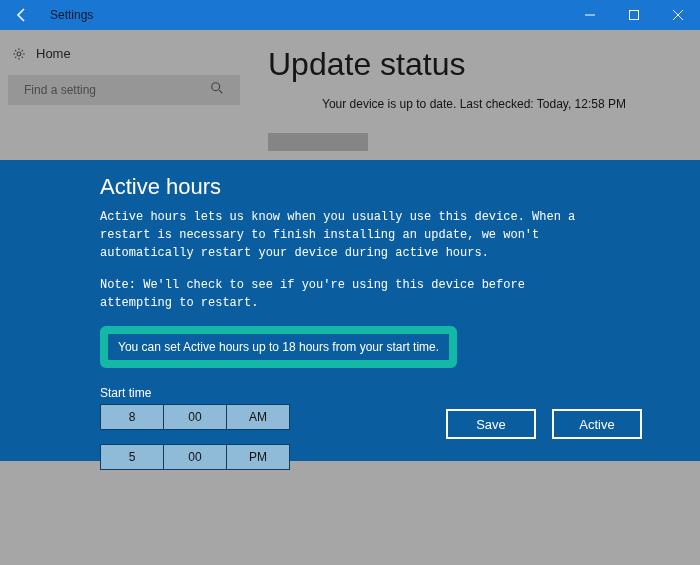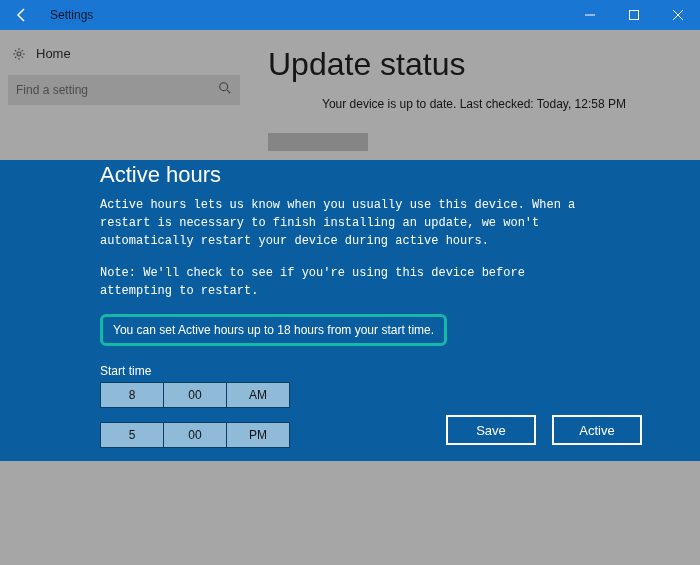--- a/index.html
+++ b/index.html
@@ -9,42 +9,42 @@
     .title-bar { height: 30px; background: #1976d2; display: flex; align-items: center; color: #0f172a; }
     .back-btn { width: 44px; height: 30px; display: flex; align-items: center; justify-content: center; cursor: pointer; }
     .app-title { font-size: 12px; padding-left: 6px; flex: 1; }
     .win-controls { display: flex; }
     .win-btn { width: 44px; height: 30px; display: flex; align-items: center; justify-content: center; cursor: pointer; }
 
     
     .page { display: flex; height: calc(565px - 30px); background: #fff; position: relative; }
     .sidebar { width: 248px; padding: 10px 8px; background: #fff; }
     .home-row { display: flex; align-items: flex-end; gap: 10px; padding: 6px 4px 14px 4px; color: #333; font-size: 13px; }
-    .search-wrap { position: relative; background: #e6e6e6; height: 30px; display: flex; align-items: center; padding: 0 8px; }
+    .search-wrap { position: relative; background: #e6e6e6; height: 30px; display: flex; align-items: center; padding: 0 16px; }
     .search-input { border: none; background: transparent; outline: none; flex: 1; font-size: 12px; color: #555; }
     .search-icon { color: #666; }
 
     .main { flex: 1; padding: 16px 20px; }
     .h1 { font-size: 32px; font-weight: 400; color: #222; margin-bottom: 14px; }
     .status-text { font-size: 12px; color: #222; text-align: center; }
     .pillbox { margin-top: 22px; width: 100px; height: 18px; background: #ccc; }
 
     
     .overlay { position: absolute; inset: 0; background: rgba(0,0,0,0.35); }
-    .dialog { position: absolute; left: 0; right: 0; top: 130px; bottom: 104px; background: #0a5ea0; color: #fff; padding: 2px 100px 0 100px; }
+    .dialog { position: absolute; left: 0; right: 0; top: 130px; bottom: 104px; background: #0a5ea0; color: #fff; padding: 14px 100px 0 100px; }
     .dlg-title { font-size: 22px; font-weight: 400; margin-bottom: 8px; }
     .dlg-text { font-size: 12px; line-height: 1.5; margin-bottom: 14px; max-width: 480px; font-family: Liberation Mono, monospace; }
-    .callout { border: 3px solid #14b8a6; border-radius: 6px; padding: 6px 10px; display: inline-block; margin-bottom: 18px; font-size: 12px; }
+    .callout { border: 8px solid #14b8a6; border-radius: 6px; padding: 6px 10px; display: inline-block; margin-bottom: 18px; font-size: 12px; }
 
     .time-label { font-size: 12px; margin-bottom: 4px; }
     .time-row { display: flex; border: 1px solid #0b3f66; margin-bottom: 14px; width: 190px; }
     .time-cell { flex: 1; text-align: center; font-size: 12px; color: #111; background: #8fbbd9; padding: 5px 0; border-right: 1px solid #0b3f66; cursor: pointer; }
     .time-cell:last-child { border-right: none; }
 
-    .dlg-buttons { position: absolute; right: 58px; bottom: 16px; display: flex; gap: 16px; }
+    .dlg-buttons { position: absolute; right: 58px; bottom: 22px; display: flex; gap: 16px; }
     .btn { border: 2px solid #fff; background: transparent; color: #fff; font-size: 13px; width: 90px; height: 30px; display: flex; align-items: center; justify-content: center; cursor: pointer; }
 
     .gear { width:14px; height:14px; }
   </style>
 </head>
 <body>
 
 <div class="title-bar">
   <div class="back-btn">
     <svg width="16" height="16" viewBox="0 0 16 16">

